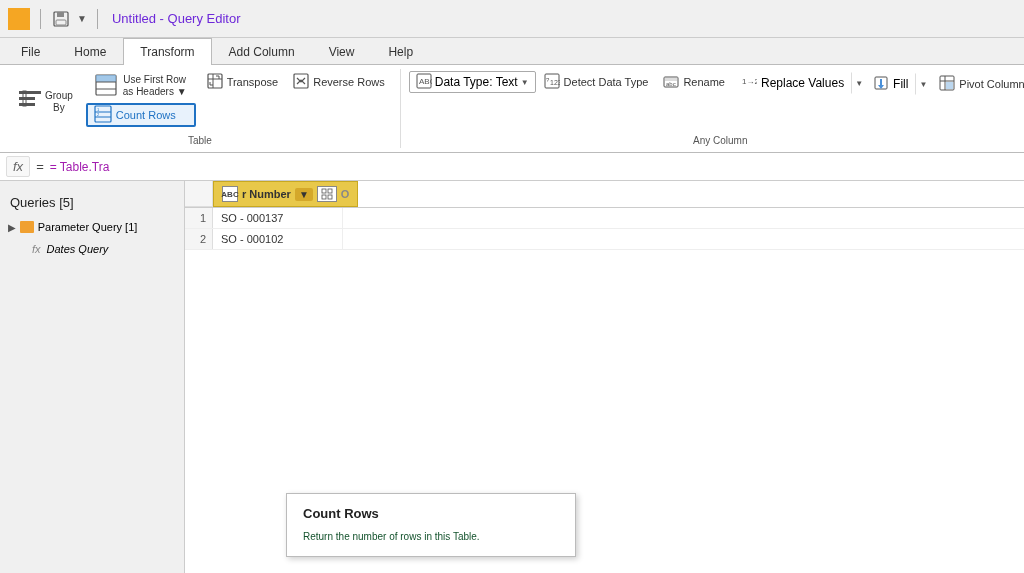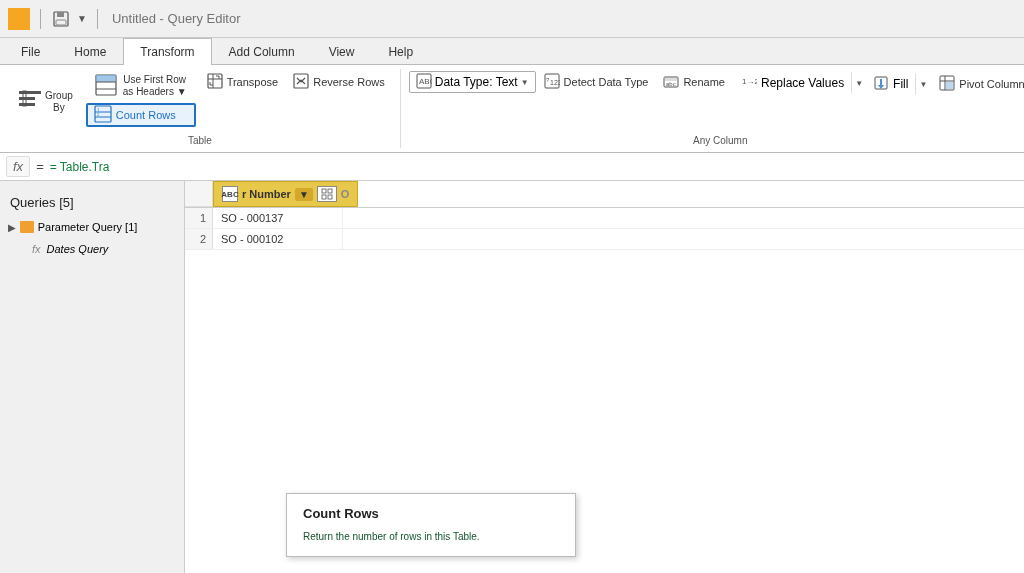--- a/index.html
+++ b/index.html
@@ -27,21 +27,21 @@
     .title-bar-save {
       width: 20px; height: 20px;
       border: 1px solid transparent;
       display: flex; align-items: center; justify-content: center;
       font-size: 14px; color: #444; cursor: pointer;
     }
     .title-bar-dropdown {
       font-size: 10px; color: #555;
     }
     .title-bar-text {
-      font-size: 13px; color: #737373; margin-left: 4px;
+      font-size: 13px; color: #6d28d9; margin-left: 4px;
     }
 
     
     .ribbon-tabs {
       display: flex;
       background: #f0f0f0;
       border-bottom: 1px solid #bbb;
       padding: 0 0 0 4px;
     }
     .ribbon-tab {
@@ -261,21 +261,21 @@
       border: 1px solid #ddd;
       border-radius: 2px;
       background: #f8f8f8;
     }
     .formula-equals {
       font-size: 13px;
       color: #444;
     }
     .formula-text {
       font-size: 12px;
-      color: #15803d;
+      color: #a21caf;
     }
 
     
     .data-area {
       flex: 1;
       background: white;
       display: flex;
       flex-direction: column;
     }
     .table-header {

